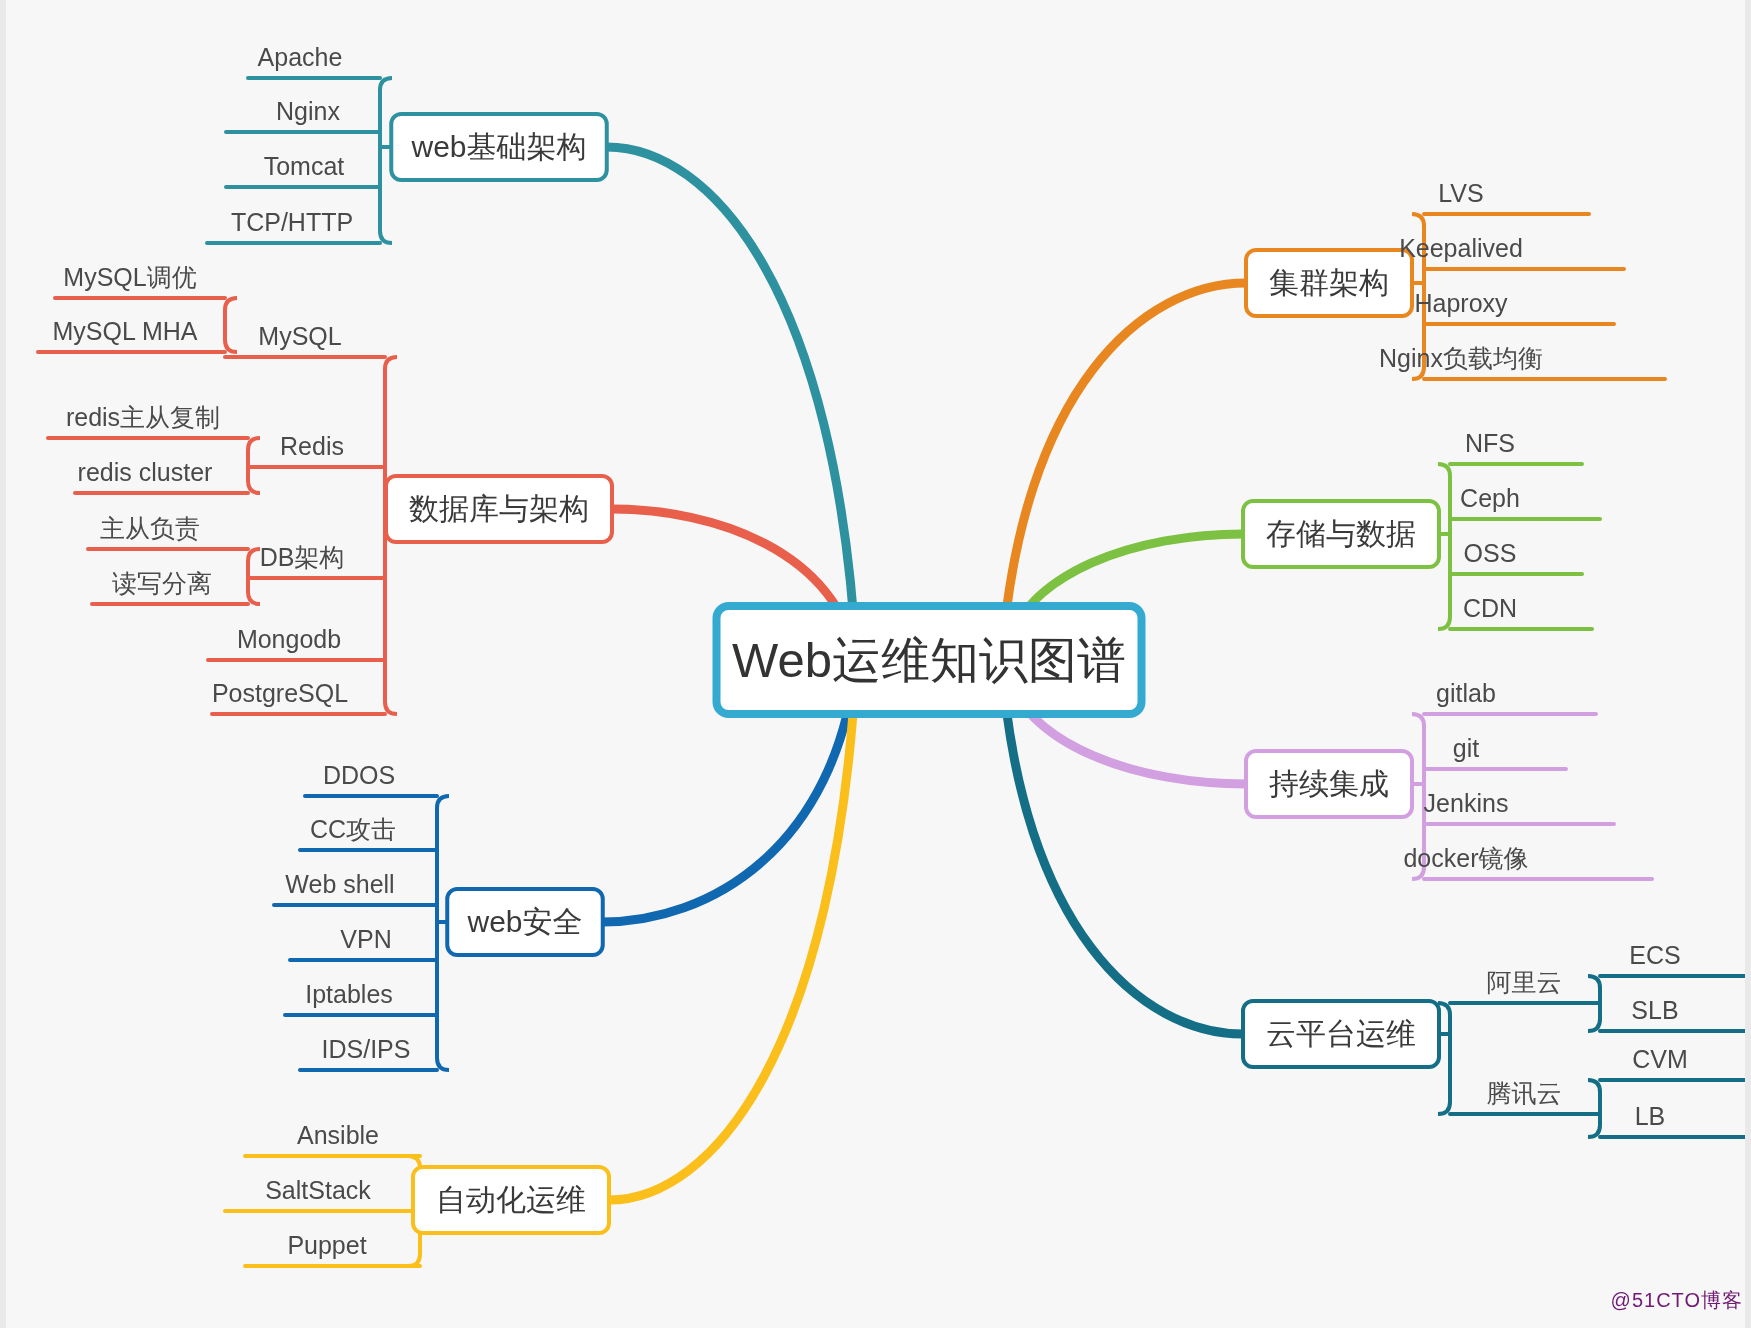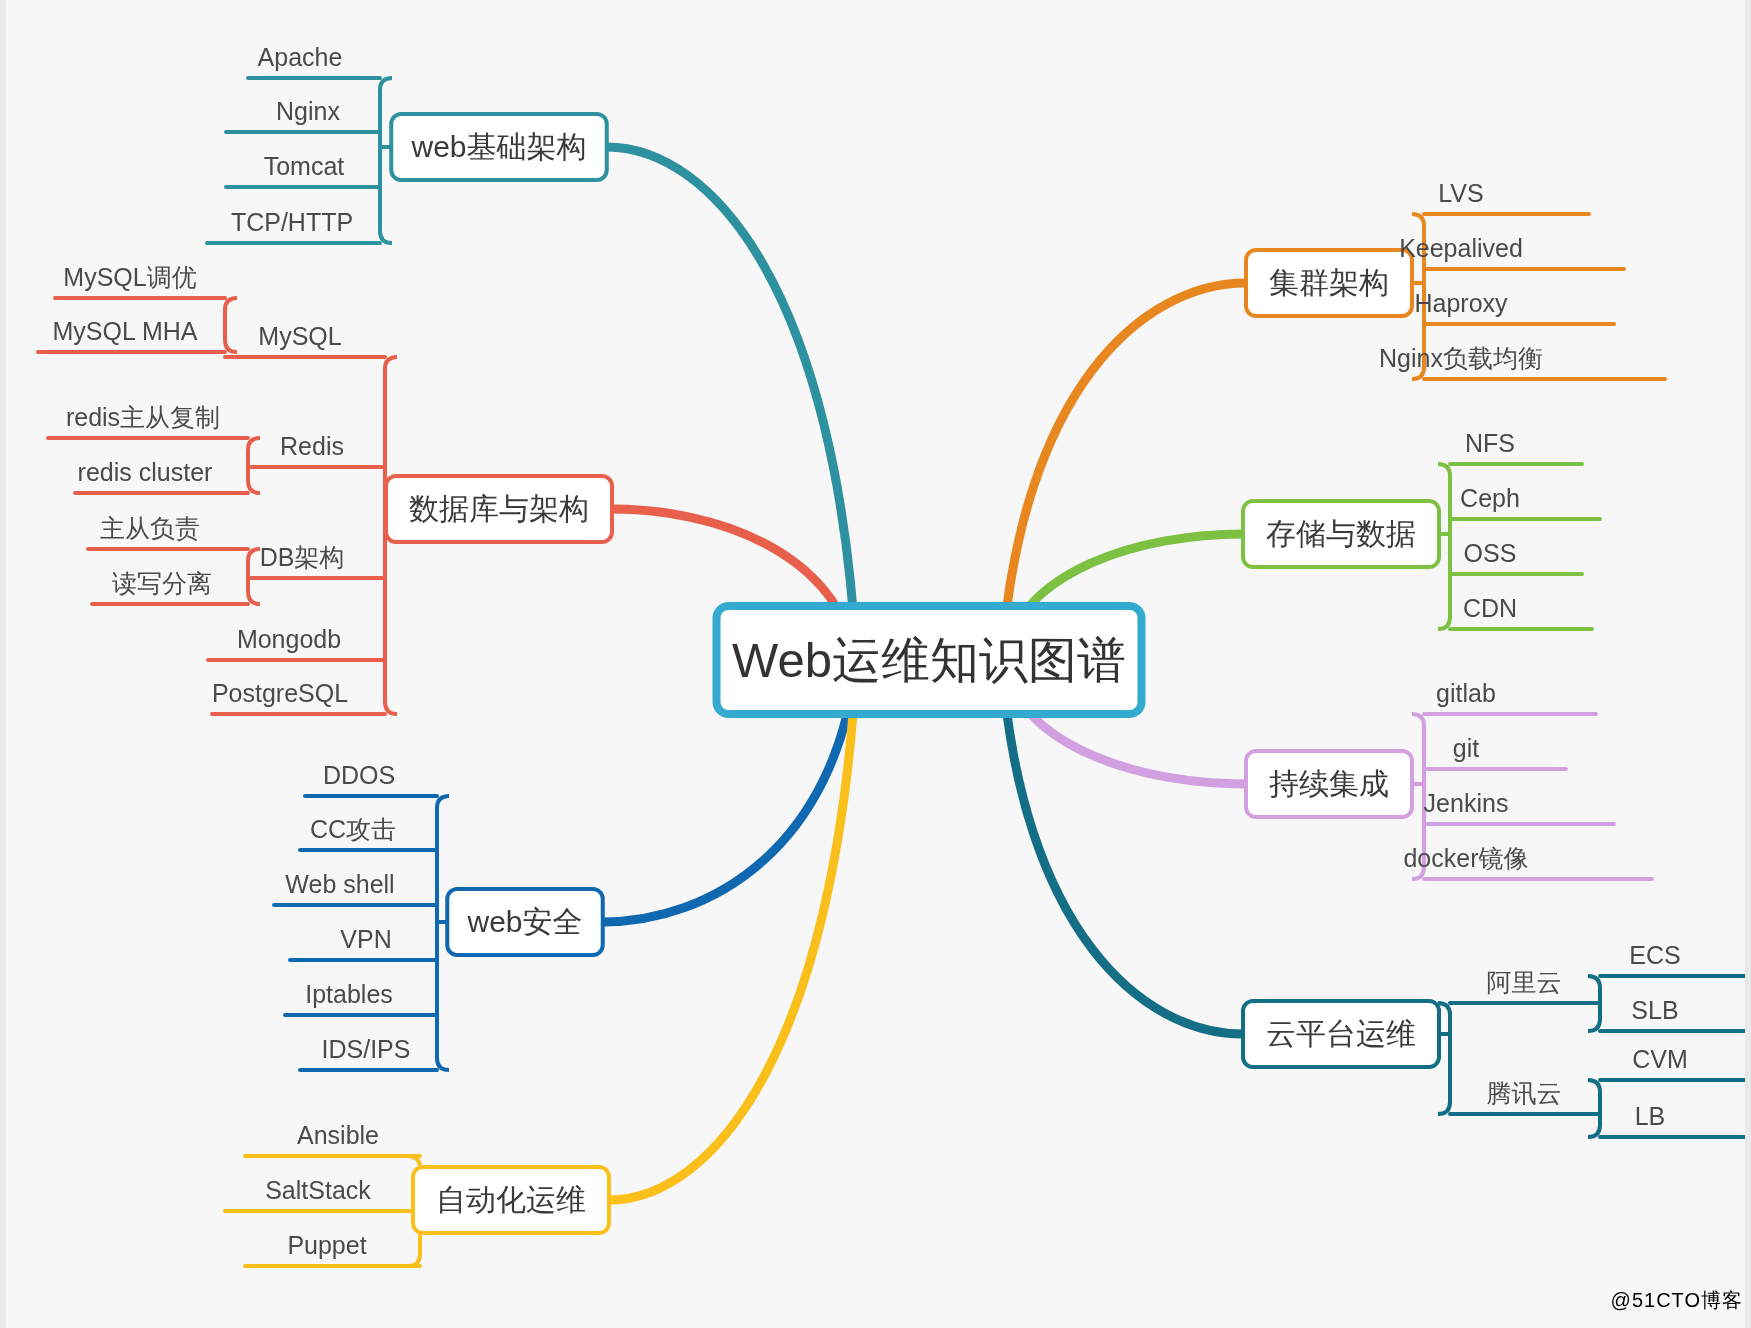--- a/index.html
+++ b/index.html
@@ -11,21 +11,21 @@
     position:relative;
   }
   #mindmap{position:absolute;left:0;top:0;width:1751px;height:1328px;display:block;}
   .nodelabel{font-family:"Liberation Sans","DejaVu Sans",sans-serif;fill:#3a3a3a;}
   .leaflabel{font-family:"Liberation Sans","DejaVu Sans",sans-serif;fill:#4a4a4a;font-size:25px;}
   .midlabel{font-family:"Liberation Sans","DejaVu Sans",sans-serif;fill:#4a4a4a;font-size:25px;}
   .rootlabel{font-size:49px;fill:#333333;}
   .branchlabel{font-size:30px;fill:#3a3a3a;}
   .watermark{
     position:absolute;right:8px;bottom:14px;
-    font-size:20px;color:#000000;
+    font-size:20px;color:#701a75;
     font-family:"Liberation Sans","DejaVu Sans",sans-serif;
     letter-spacing:1px;
     user-select:none;
   }
   .edgeborder{position:absolute;top:0;bottom:0;width:6px;background:#e9e9e9;}
   .edgeborder.left{left:0;}
   .edgeborder.right{right:0;}
 </style>
 </head>
 <body>

